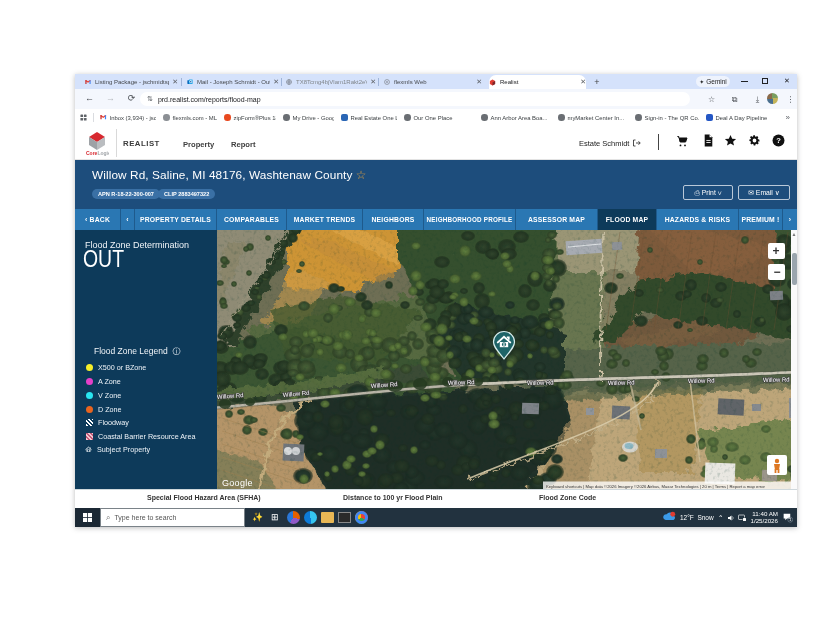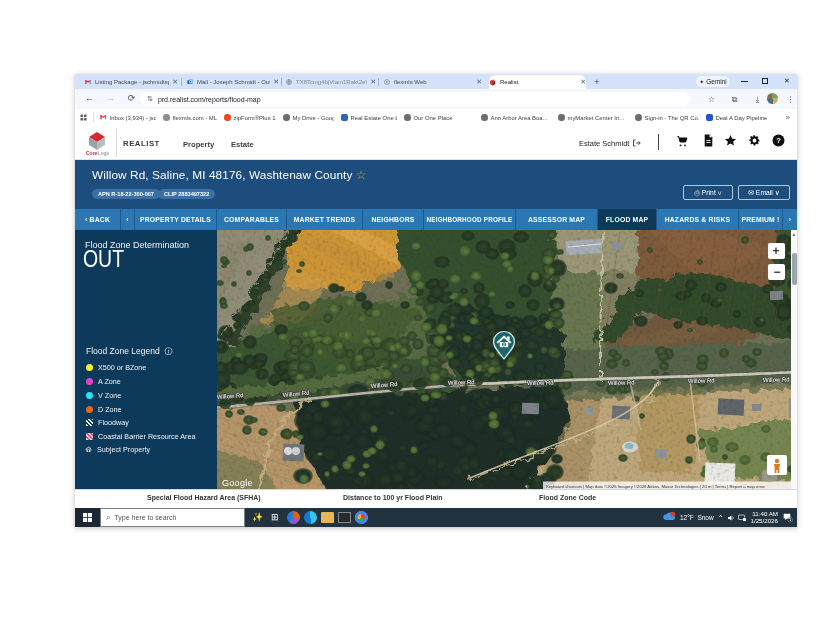--- a/index.html
+++ b/index.html
@@ -50,21 +50,21 @@
 .ntab { white-space:nowrap; height:21px; display:flex; align-items:center; justify-content:center; color:#fff; font-size:6.8px; font-weight:bold; border-right:1px solid #1e5a8c; flex:none; letter-spacing:0.2px; }
 .ntab.active { background:#0d3a5a; }
 
 
 #content { left:0; top:156px; width:722px; height:259px; }
 #content > div { position:absolute; }
 #leftpanel { left:0; top:0; width:142px; height:259px; background:#0d3a5a; color:#fff; }
 #leftpanel > div { position:absolute; }
 #fzd { left:10px; top:10px; font-size:9px; color:#f0f4f8; }
 #outt { left:8px; top:15px; font-size:24px; color:#fff; letter-spacing:0px; transform:scaleX(0.81); transform-origin:0 0; }
-#fzl { left:11px; top:116px; font-size:8.5px; color:#f0f4f8; }
+#fzl { left:19px; top:116px; font-size:8.5px; color:#f0f4f8; }
 .li { left:11px; font-size:7.2px; color:#eef3f8; display:flex; align-items:center; gap:5px; }
 .dot { width:7px; height:7px; border-radius:50%; flex:none; }
 .sq { width:7px; height:7px; flex:none; }
 #mapwrap { left:142px; top:0; width:574px; height:259px; overflow:hidden; }
 #vscroll { left:716px; top:156px; width:6px; height:276px; background:#fafafa; }
 #vthumb { left:717px; top:179px; width:4.5px; height:32px; background:#9aa5ad; border-radius:2px; }
 .sarr { position:absolute; left:716px; width:6px; height:6px; color:#777; font-size:5px; line-height:6px; text-align:center; }
 #hthumb { left:0px; top:430px; width:36px; height:3px; background:#5a6470; }
 
 
@@ -180,21 +180,21 @@
   <div id="appheader">
     <svg class="a" style="left:10px; top:4px;" width="24" height="26" viewBox="0 0 24 26">
       <path d="M12 2 L20 7 L12 12 L4 7 Z" fill="#d7282f"></path>
       <path d="M4 7 L12 12 L12 20 L4 15 Z" fill="#9ea2a6"></path>
       <path d="M20 7 L12 12 L12 20 L20 15 Z" fill="#babdc0"></path>
       <text x="1" y="25" font-size="5" fill="#d7282f" font-weight="bold" font-family="Liberation Sans">Core<tspan fill="#9ea2a6">Logic</tspan></text>
     </svg>
     <div style="left:41px; top:3px; width:1px; height:28px; background:#d9d9d9;"></div>
     <div id="realist">REALIST</div>
     <div id="dashb">Property</div>
-    <div id="searchh">Estate</div>
+    <div id="searchh">Report</div>
     <div id="jsch">Estate Schmidt</div>
     <svg class="a" style="left:557px; top:13px;" width="9" height="8" viewBox="0 0 18 16">
         <path d="M7 2 H3 V14 H7" fill="none" stroke="#222" stroke-width="1.6"></path>
         <path d="M8 8 H16 M13 4.5 L16.5 8 L13 11.5" fill="none" stroke="#222" stroke-width="1.6"></path>
       </svg>
     <div style="left:583px; top:8px; width:1px; height:16px; background:#444;"></div>
     <svg class="a" style="left:601px; top:9px;" width="12" height="12" viewBox="0 0 24 24">
         <path fill="#111" d="M2 3h3l3 11h11l3-8H7M9 19a1.8 1.8 0 1 0 0 3.6A1.8 1.8 0 0 0 9 19zm9 0a1.8 1.8 0 1 0 0 3.6 1.8 1.8 0 0 0 0-3.6z"></path>
         <path fill="none" stroke="#111" stroke-width="2" d="M3 3h2.5l2.8 11h10.9l2.8-8H7.2"></path>
       </svg>

